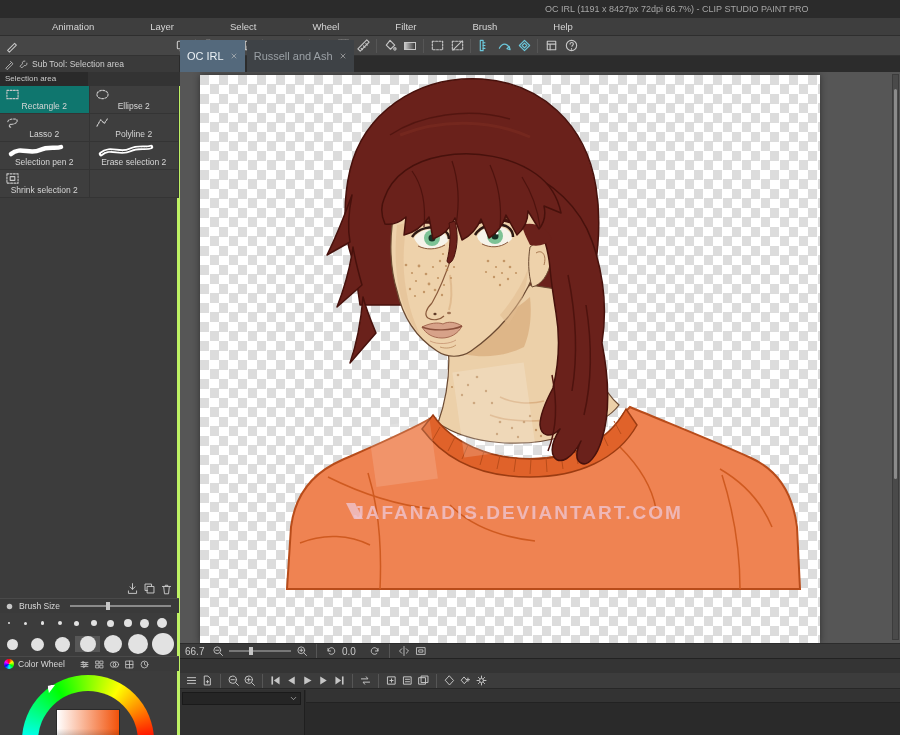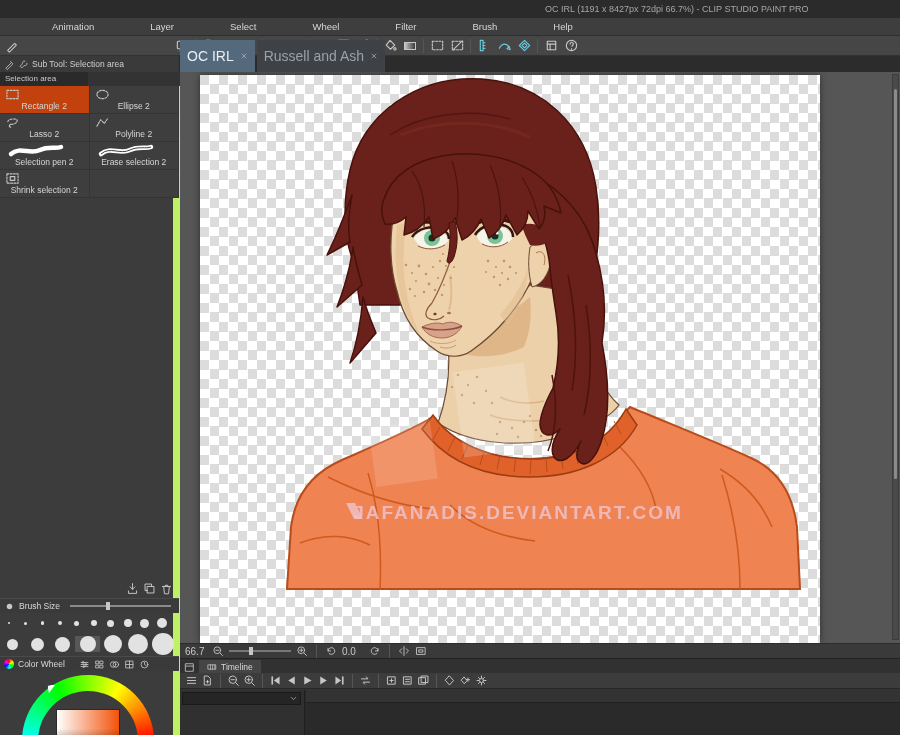--- a/index.html
+++ b/index.html
@@ -16,31 +16,31 @@
   .titlebar { left:0; top:0; width:900px; height:18px; background:#2b2b2b; }
   .titlebar span { position:absolute; left:545px; top:4px; font-size:9px; color:#a6a6a6; white-space:nowrap; }
   .menubar { left:0; top:18px; width:900px; height:18px; background:#3e3e3e; border-bottom:1px solid #2e2e2e; display:flex; align-items:center; padding-left:20px; gap:24px; }
   .menubar span { font-size:9.5px; color:#d6d6d6;margin-left:32px; }
   .toolbar { left:0; top:36px; width:900px; height:20px; background:#464646; border-bottom:1px solid #323232; display:flex; align-items:center; }
 
   
   .subtool-header { left:0; top:56px; width:180px; height:16px; background:#3a3a3a; border-right:1px solid #2a2a2a; display:flex; align-items:center; gap:3px; padding-left:4px; }
   .subtool-header span { font-size:8.5px; color:#cfcfcf; }
   .tabbar { left:180px; top:56px; width:720px; height:16px; background:#2c2c2c; display:flex; align-items:flex-end; }
-  .doctab { height:15px; display:flex; align-items:center; gap:6px; padding:16px 7px; font-size:14px; }
+  .doctab { height:15px; display:flex; align-items:center; gap:6px; padding:16px 7px; font-size:11px; }
   .doctab.active { background:#54697c; color:#eaf0f4; }
   .doctab.inactive { background:#3e4246; color:#9aa0a5; margin-left:2px; }
 
   
-  .left-panel { left:0; top:72px; width:180px; height:663px; background:#3c3c3c; border-right:7px solid #bef264; }
+  .left-panel { left:0; top:72px; width:180px; height:663px; background:#3c3c3c; border-right:3px solid #bef264; }
   .group-tab { position:absolute; left:0; top:0; width:88px; height:14px; background:#2a2a2a; font-size:8px; color:#c9c9c9; padding:2px 0 0 5px; }
   .group-row { position:absolute; left:0; top:0; width:180px; height:14px; background:#333; }
   .tool-grid { position:absolute; left:0; top:14px; width:179px; display:grid; grid-template-columns:1fr 1fr; }
   .cell { position:relative; height:28px; background:#3e3e3e; border:1px solid #343434; border-width:0 1px 1px 0; }
-  .cell.sel { background:#c2410c; }
+  .cell.sel { background:#0f766e; }
   .cell .clabel { position:absolute; bottom:2px; left:0; width:100%; text-align:center; font-size:8.5px; color:#d6d6d6; }
   .cell .cicon { position:absolute; top:2px; left:5px; }
   .addsub { position:absolute; left:0; top:148px; width:179px; height:16px; display:flex; align-items:center; justify-content:center; gap:5px; font-size:9px; color:#cfcfcf; }
   .pfooter { position:absolute; left:0; top:508px; width:179px; height:16px; display:flex; justify-content:flex-end; gap:4px; padding-right:6px; align-items:center; }
   .hdiv { position:absolute; left:0; width:179px; height:1px; background:#2e2e2e; border-bottom:1px solid #4a4a4a; }
   .ph { position:absolute; left:0; width:179px; height:14px; display:flex; align-items:center; gap:4px; padding-left:4px; background:#3a3a3a; }
   .ph span { font-size:8.5px; color:#d8d8d8;text-align:right; }
   .dotrow { position:absolute; left:0; width:179px; display:flex; align-items:center; }
   .dcell { display:flex; align-items:center; justify-content:center; }
   .dot { background:#e2e2e2; border-radius:50%; }
@@ -640,33 +640,20 @@
     <svg class="icn" width="12" height="12" viewBox="0 0 16 16">
         <path d="M8 2v12M5 5L2 8l3 3M11 5l3 3-3 3"></path>
       </svg>
     <svg class="icn" width="12" height="12" viewBox="0 0 16 16">
         <rect x="2.5" y="3.5" width="11" height="9"></rect>
         <path d="M5.5 6.5h5v3h-5z"></path>
       </svg>
   </div>
 
   <div class="abs timeline">
-    <div class="tl-head">
-      <svg class="icn" width="11" height="11" viewBox="0 0 16 16">
-          <rect x="2.5" y="2.5" width="11" height="11"></rect>
-          <path d="M2.5 6h11"></path>
-        </svg>
-      <div class="tl-tab">
-        <svg class="icn" width="10" height="10" viewBox="0 0 16 16">
-            <rect x="2" y="4.5" width="12" height="7"></rect>
-            <path d="M5.5 4.5v7M9 4.5v7M12.5 4.5v7"></path>
-          </svg>
-        <span>Timeline</span>
-      </div>
-    </div>
     <div class="tl-tools">
       <svg class="icn" width="13" height="13" viewBox="0 0 16 16">
           <path d="M3 4.5h10M3 8h10M3 11.5h10"></path>
         </svg>
       <svg class="icn" width="13" height="13" viewBox="0 0 16 16">
           <path d="M4.5 2.5h4l3 3v8h-7z"></path>
           <path d="M6.5 9.5h3M8 8v3"></path>
         </svg>
       <div class="sep"></div>
       <svg class="icn" width="13" height="13" viewBox="0 0 16 16">

